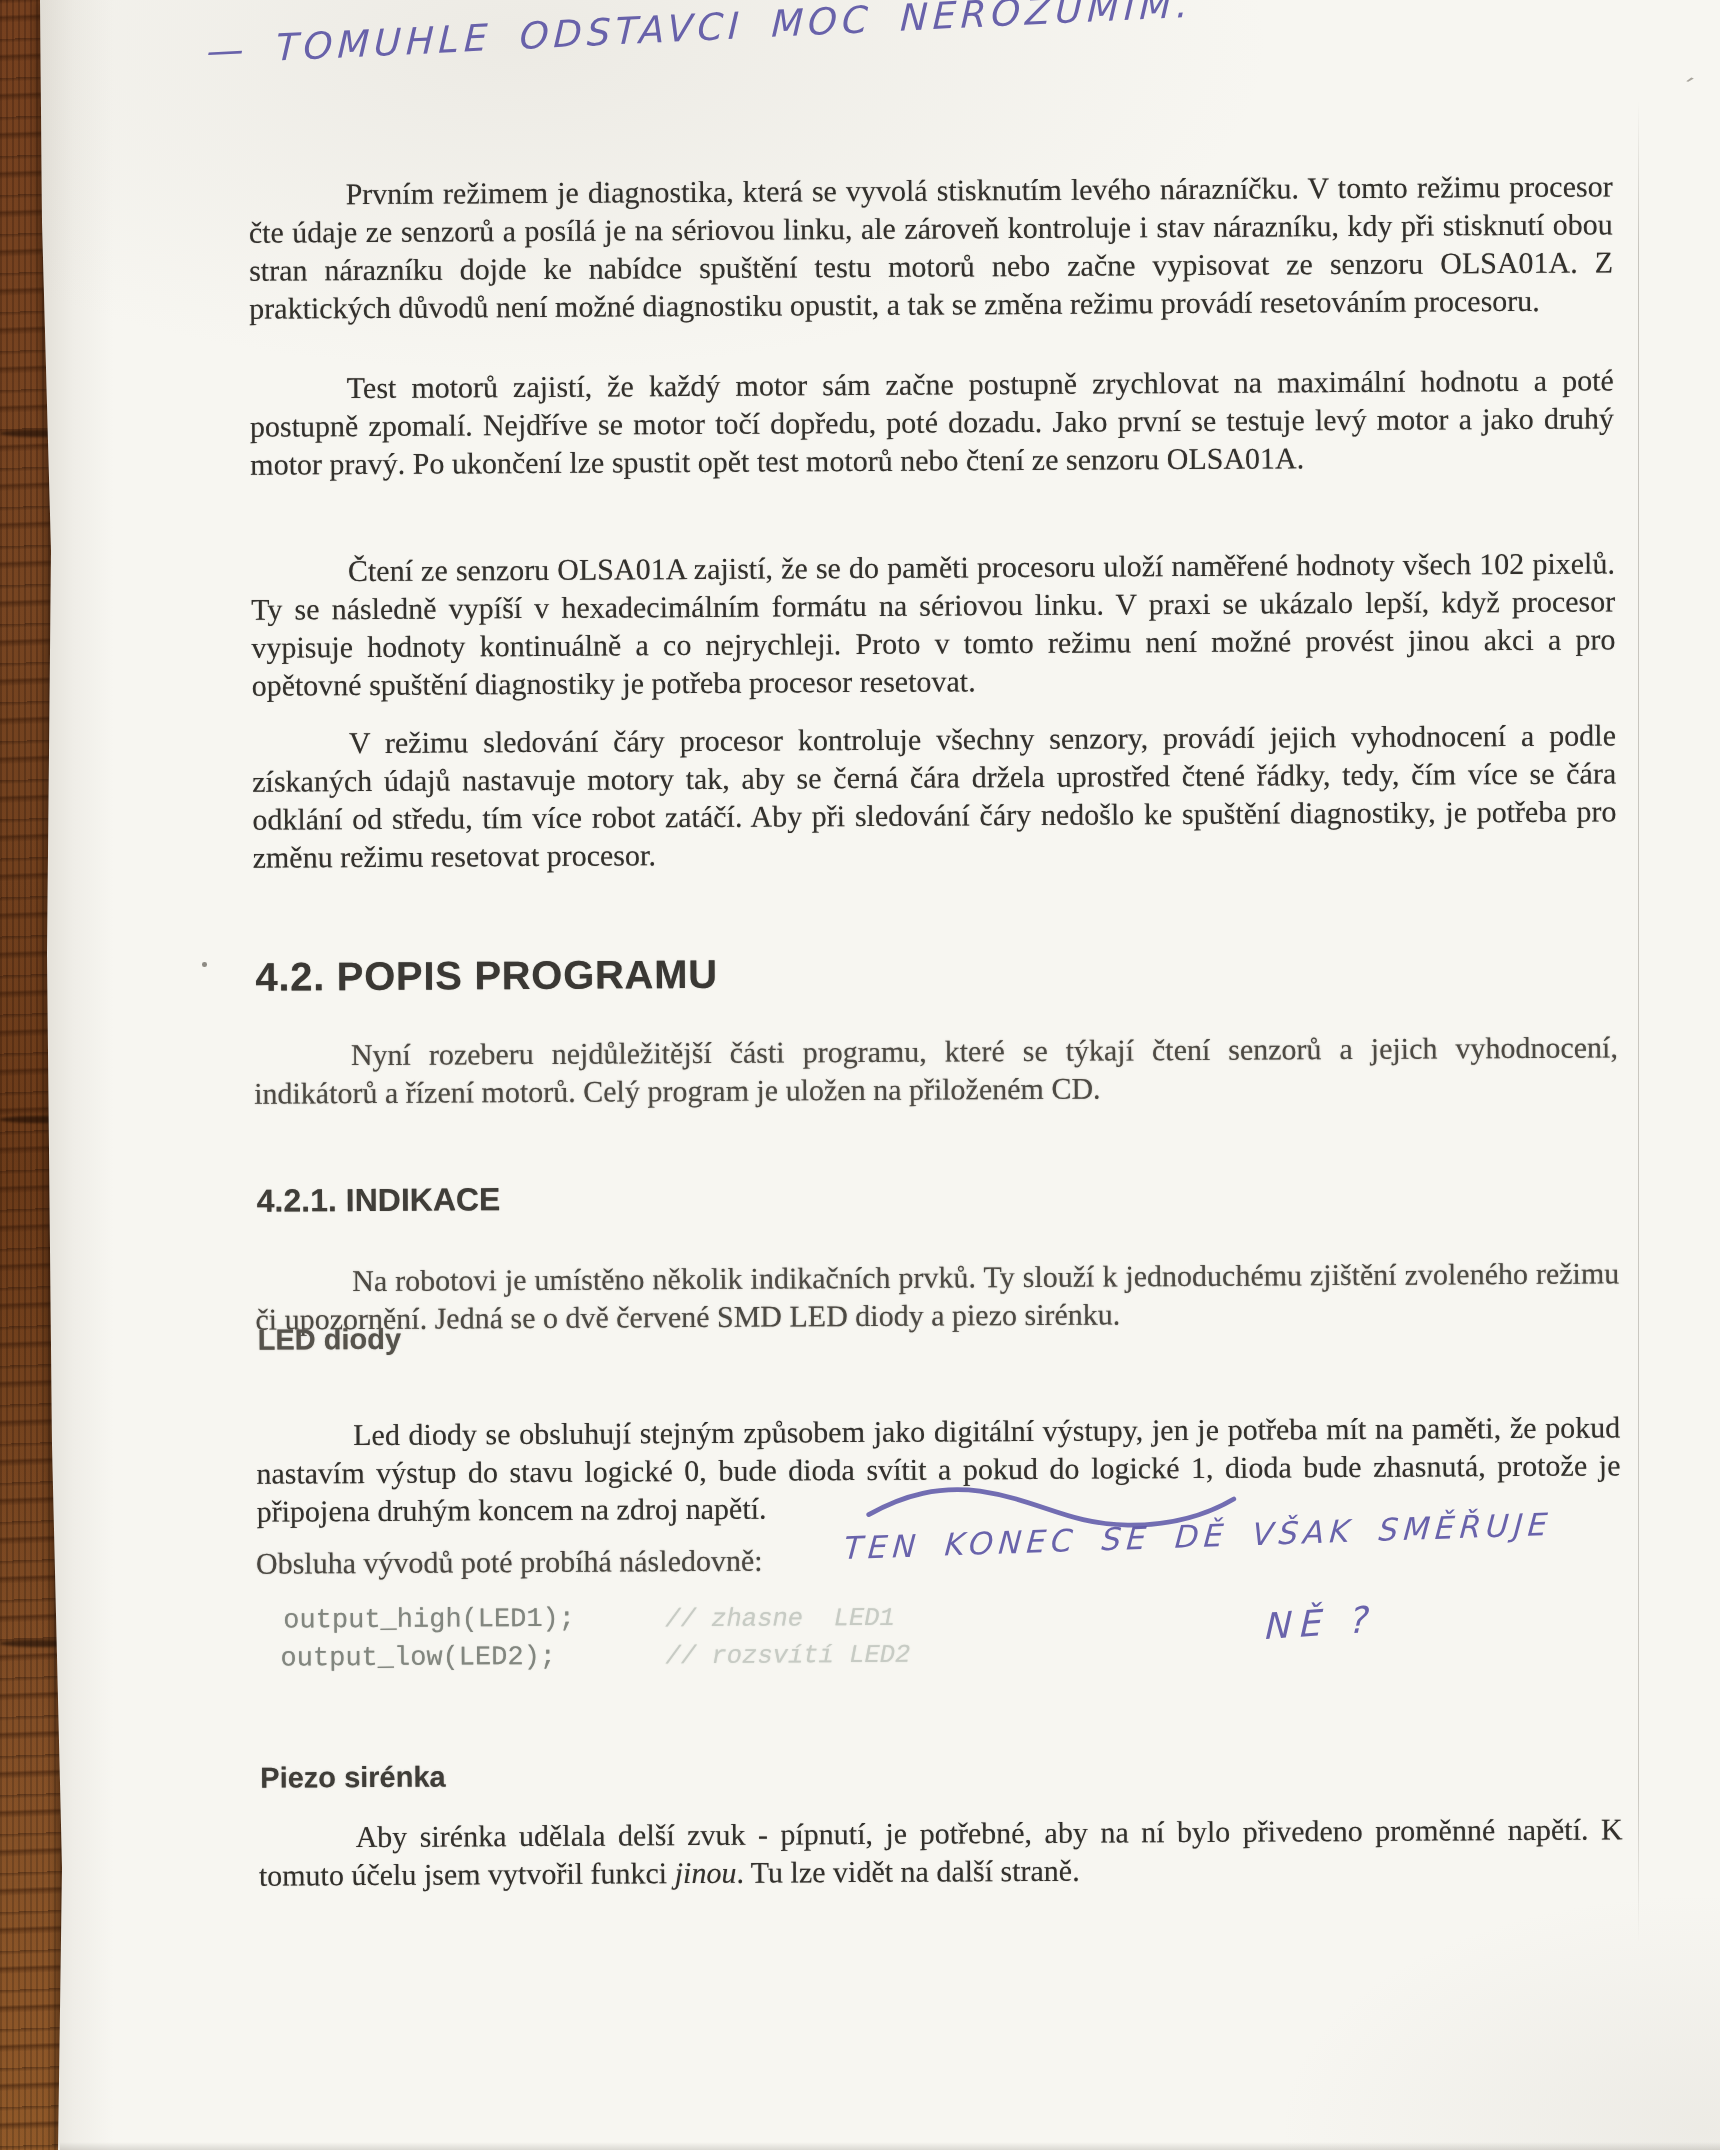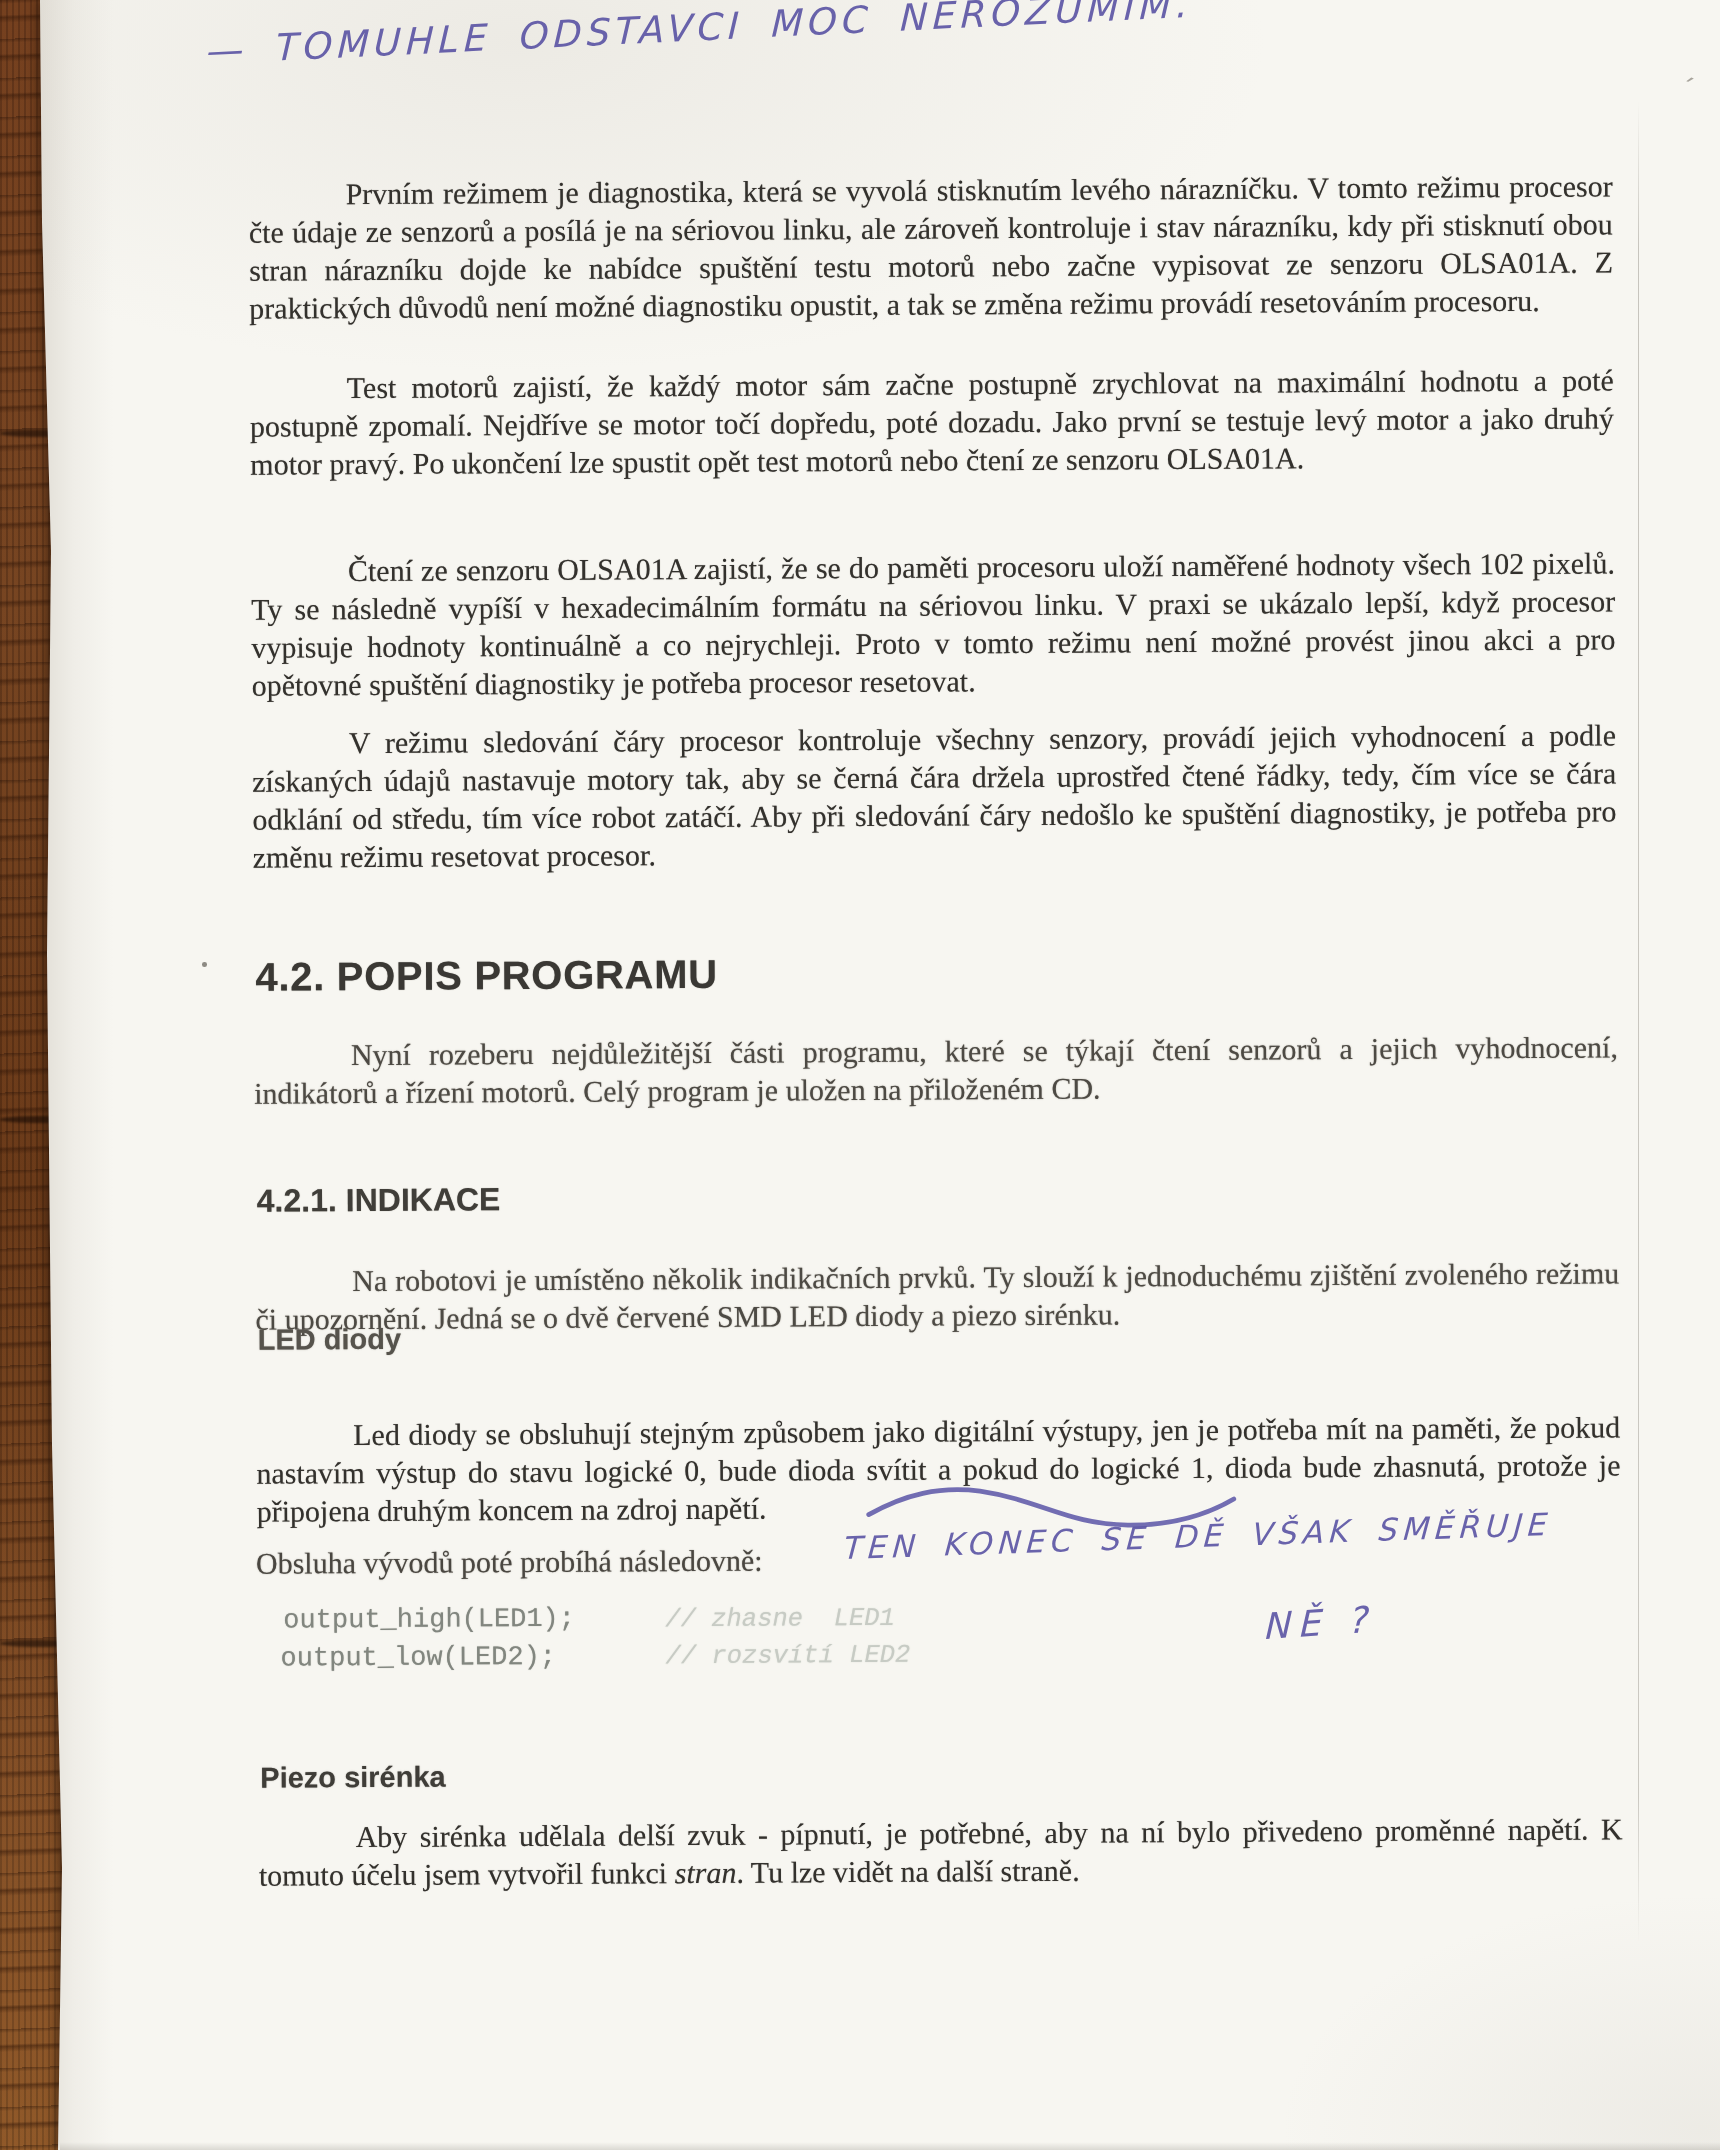--- a/index.html
+++ b/index.html
@@ -160,16 +160,16 @@
   <div class="ink note-side-1">TEN KONEC SE DĚ VŠAK SMĚŘUJE</div>
   <div class="ink note-side-2">NĚ ?</div>
 
   <div class="code-line" style="left:280px;top:1602px;">output_high(LED1);</div>
   <div class="code-comment" style="left:662px;top:1604px;">// zhasne  LED1</div>
   <div class="code-line" style="left:277px;top:1640px;">output_low(LED2);</div>
   <div class="code-comment" style="left:662px;top:1641px;">// rozsvítí LED2</div>
 
   <h4 class="h-minor" style="top:1719px;color:#3f3d38;">Piezo sirénka</h4>
 
-  <p class="para" style="top:1785px;"><span>Aby sirénka udělala delší zvuk - pípnutí, je potřebné, aby na ní bylo přivedeno proměnné napětí. K tomuto účelu jsem vytvořil funkci </span><span class="em">stran</span><span>. Tu lze vidět na další straně.</span></p>
+  <p class="para" style="top:1785px;"><span>Aby sirénka udělala delší zvuk - pípnutí, je potřebné, aby na ní bylo přivedeno proměnné napětí. K tomuto účelu jsem vytvořil funkci </span><span class="em">jinou</span><span>. Tu lze vidět na další straně.</span></p>
 
 </div>
 
 
 </body></html>

